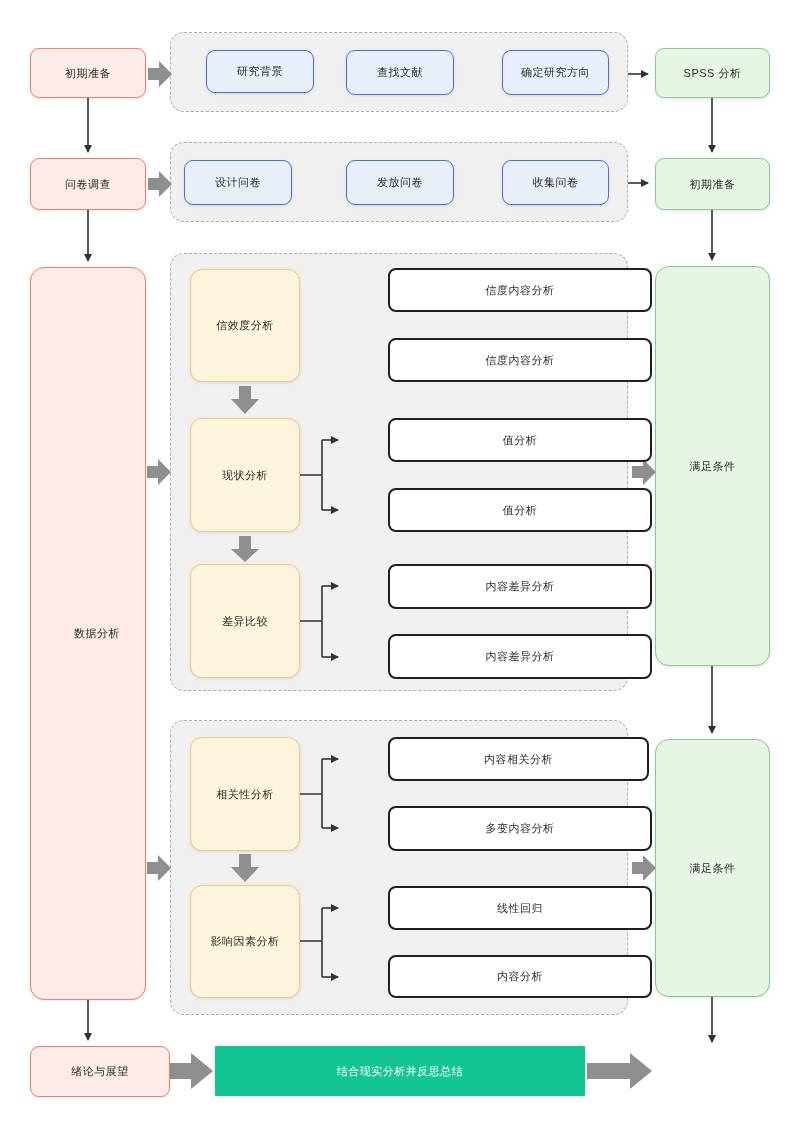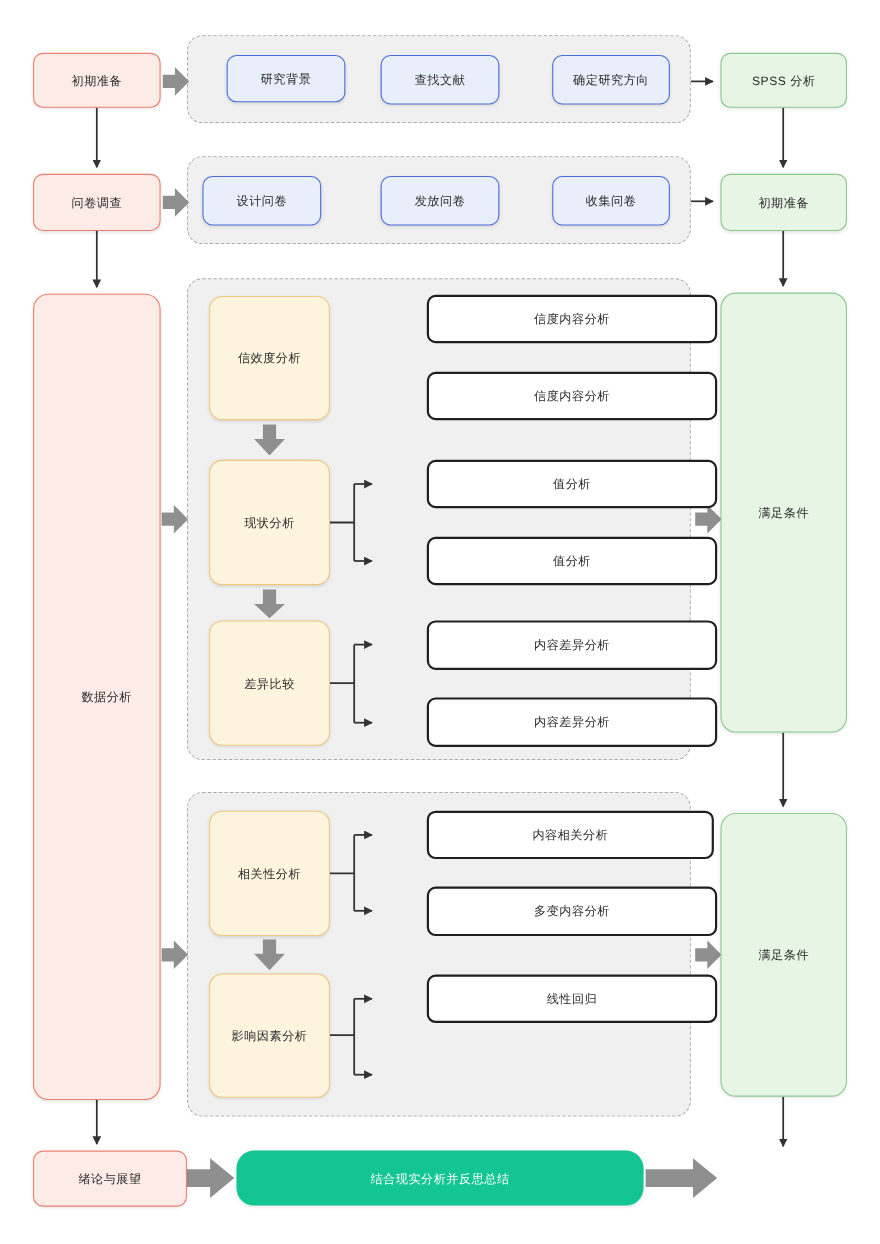--- a/index.html
+++ b/index.html
@@ -10,21 +10,21 @@
   .node{
     position:absolute;display:flex;align-items:center;justify-content:center;
     box-sizing:border-box;font-size:11px;letter-spacing:.5px;text-align:center;
     border-radius:9px;box-shadow:0 1px 3px rgba(0,0,0,.10);z-index:3;
   }
   .red{background:var(--red-fill);border:1.8px solid var(--red-border);}
   .blue{background:var(--blue-fill);border:1.8px solid var(--blue-border);}
   .green{background:var(--green-fill);border:1.8px solid var(--green-border);}
   .yellow{background:var(--yellow-fill);border:1.8px solid var(--yellow-border);border-radius:12px;}
   .white{background:var(--white-fill);border:2px solid var(--white-border);border-radius:8px;box-shadow:none;margin-left:42px;}
-  .teal{background:var(--teal-fill);border:none;color:var(--teal-text);border-radius:16px;}
+  .teal{background:var(--teal-fill);border:none;color:var(--teal-text);border-radius:1px;}
   .tall{border-radius:14px;}
   .container{
     position:absolute;box-sizing:border-box;background:var(--container-fill);
     border:1.6px dashed var(--container-border);border-radius:14px;z-index:1;box-shadow:none;
   }
   svg.wires{position:absolute;left:0;top:0;z-index:2;}
   .thin{stroke:var(--thin-line);stroke-width:1.6;fill:none;}
   .blockarrow{fill:var(--block-arrow);stroke:none;}
   .arrowhead{fill:var(--thin-line);}
 </style>
@@ -113,20 +113,21 @@
   <div class="node yellow" style="left:190px;top:564px;width:110px;height:114px;">差异比较</div>
   <div class="node white" style="left:346px;top:564px;width:264px;height:45px;">内容差异分析</div>
   <div class="node white" style="left:346px;top:634px;width:264px;height:45px;">内容差异分析</div>
 
   <div class="node yellow" style="left:190px;top:737px;width:110px;height:114px;">相关性分析</div>
   <div class="node white" style="left:346px;top:737px;width:261px;height:44px;">内容相关分析</div>
   <div class="node white" style="left:346px;top:806px;width:264px;height:45px;">多变内容分析</div>
 
   <div class="node white" style="left:346px;top:886px;width:264px;height:44px;">线性回归</div>
   <div class="node yellow" style="left:190px;top:885px;width:110px;height:113px;">影响因素分析</div>
+  <div class="node white" style="left:346px;top:955px;width:264px;height:43px;">内容分析</div>
 
   <div class="node green" style="left:655px;top:48px;width:115px;height:50px;">SPSS 分析</div>
   <div class="node green" style="left:655px;top:158px;width:115px;height:52px;">初期准备</div>
   <div class="node green tall" style="left:655px;top:266px;width:115px;height:400px;">满足条件</div>
   <div class="node green tall" style="left:655px;top:739px;width:115px;height:258px;">满足条件</div>
 
   <div class="node teal" style="left:215px;top:1046px;width:370px;height:50px;">结合现实分析并反思总结</div>
 
 </div>
 

